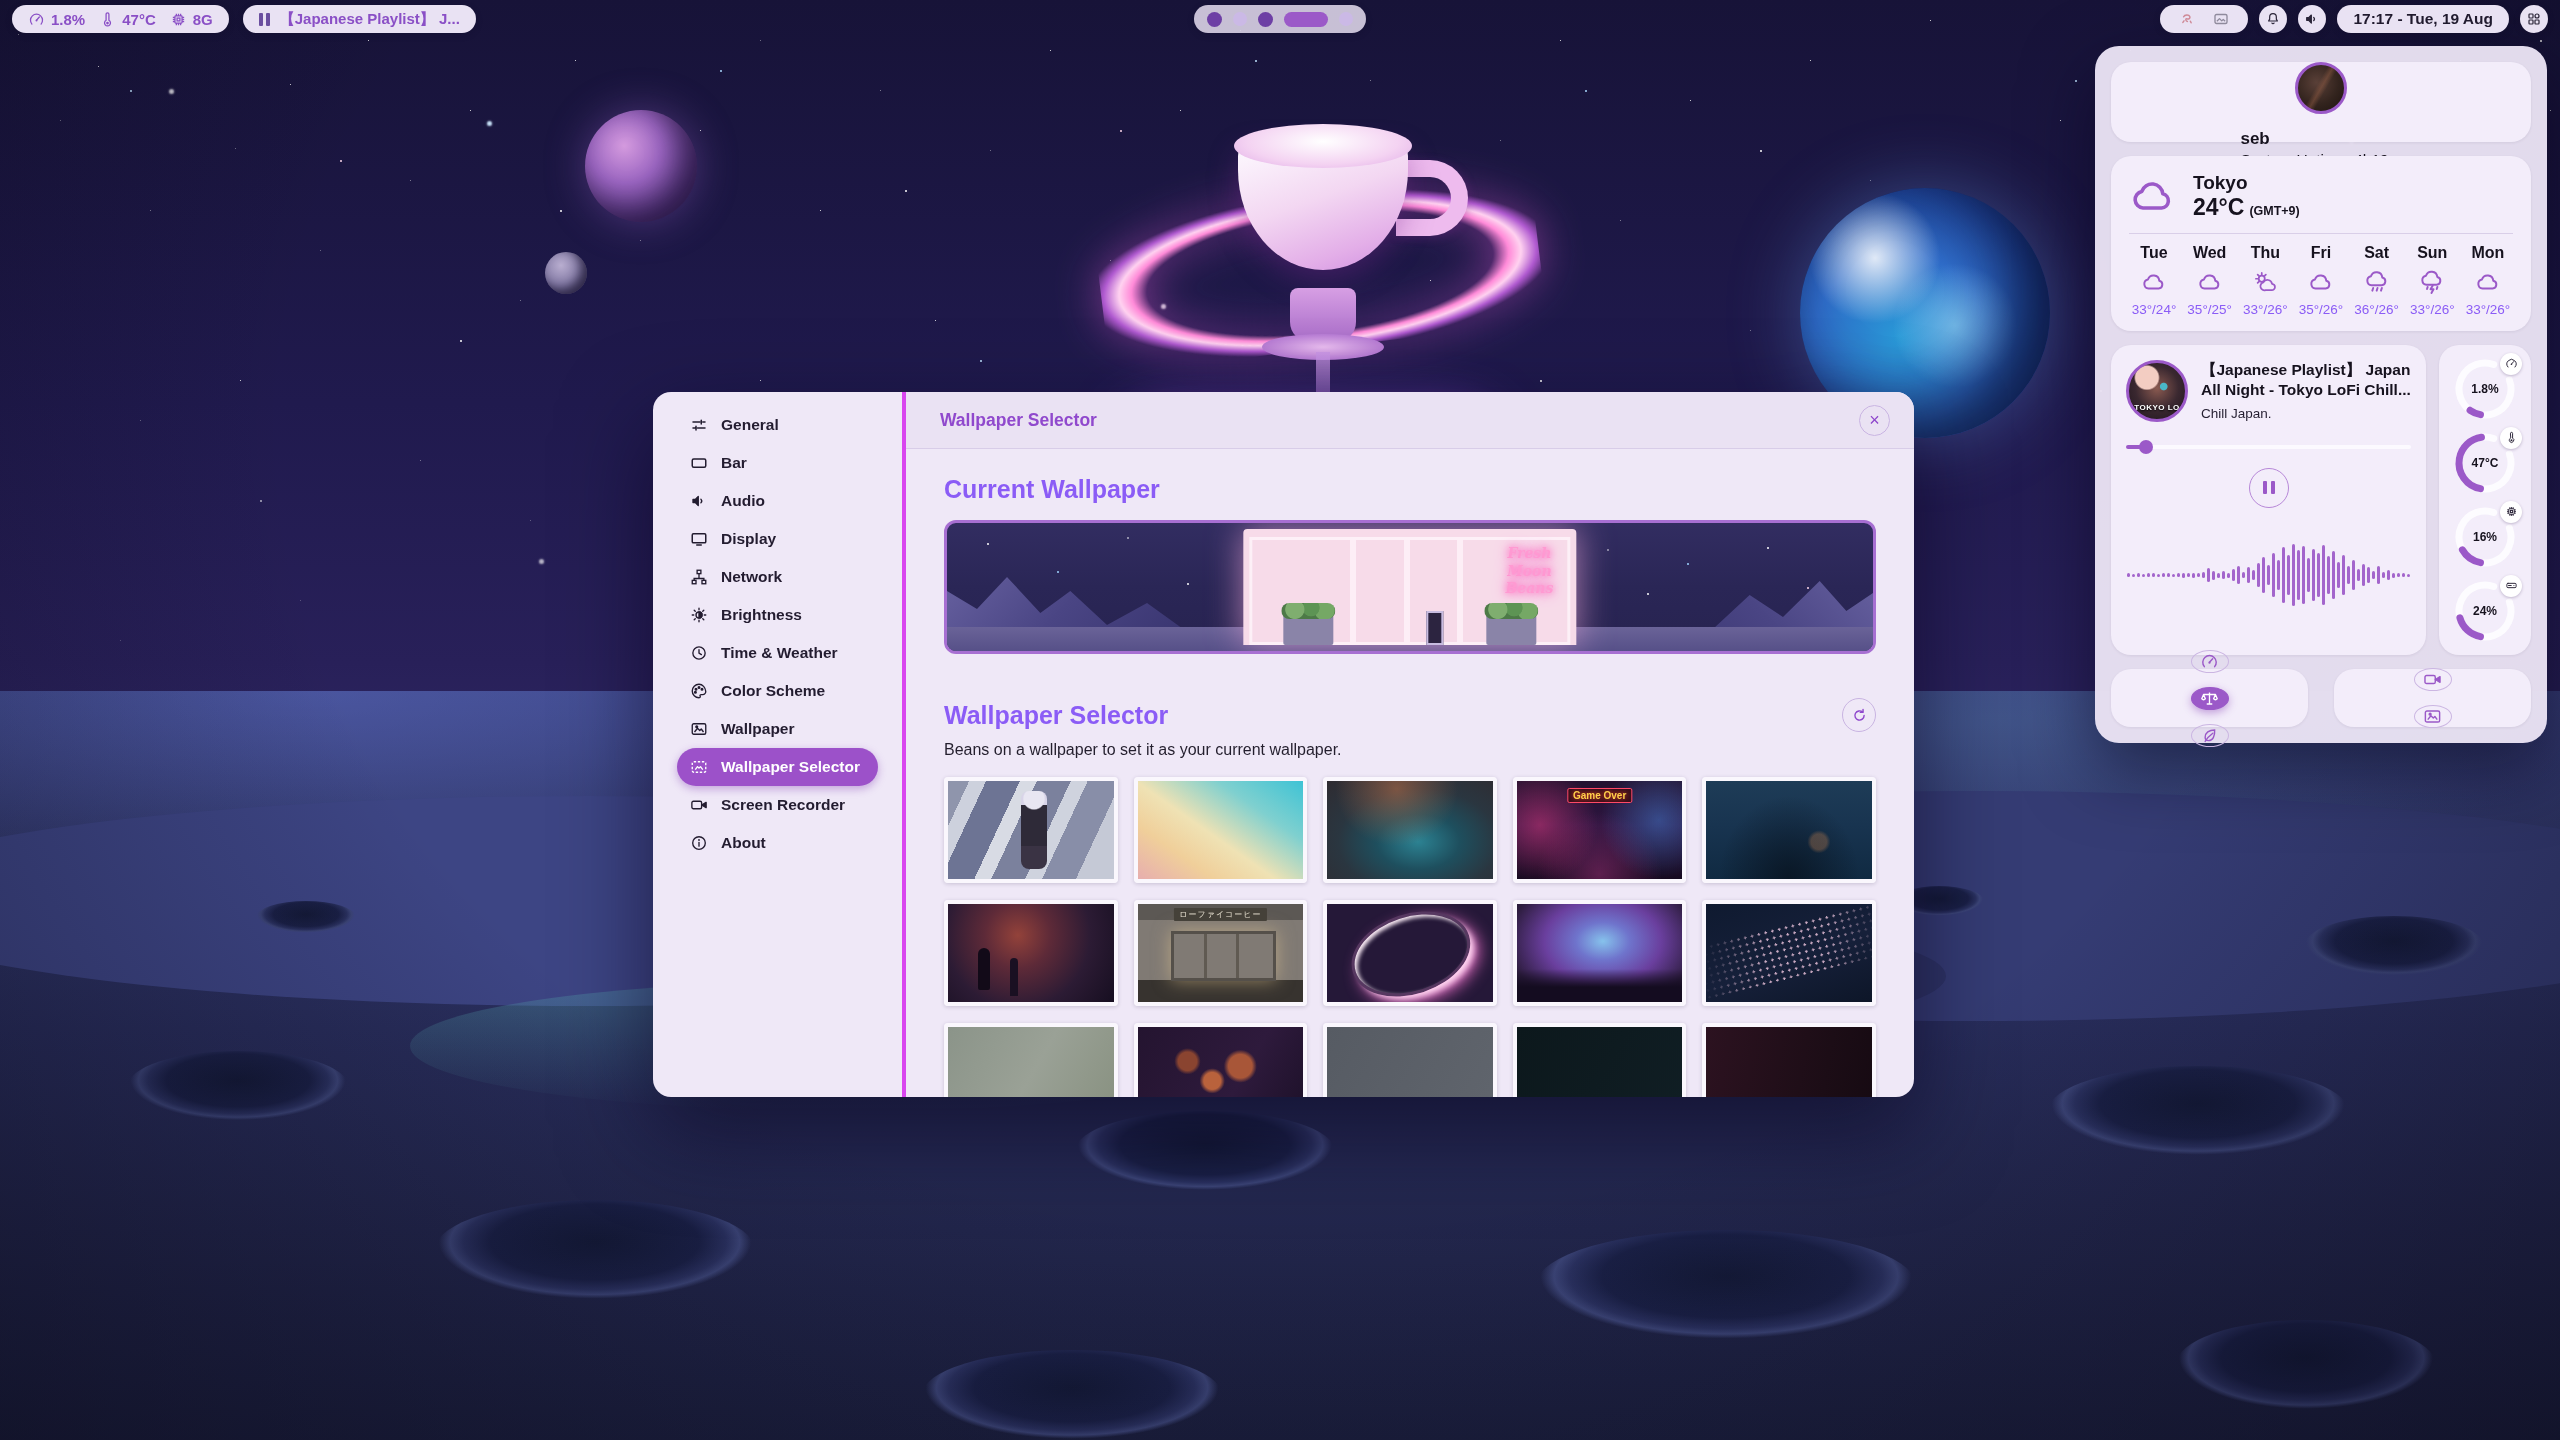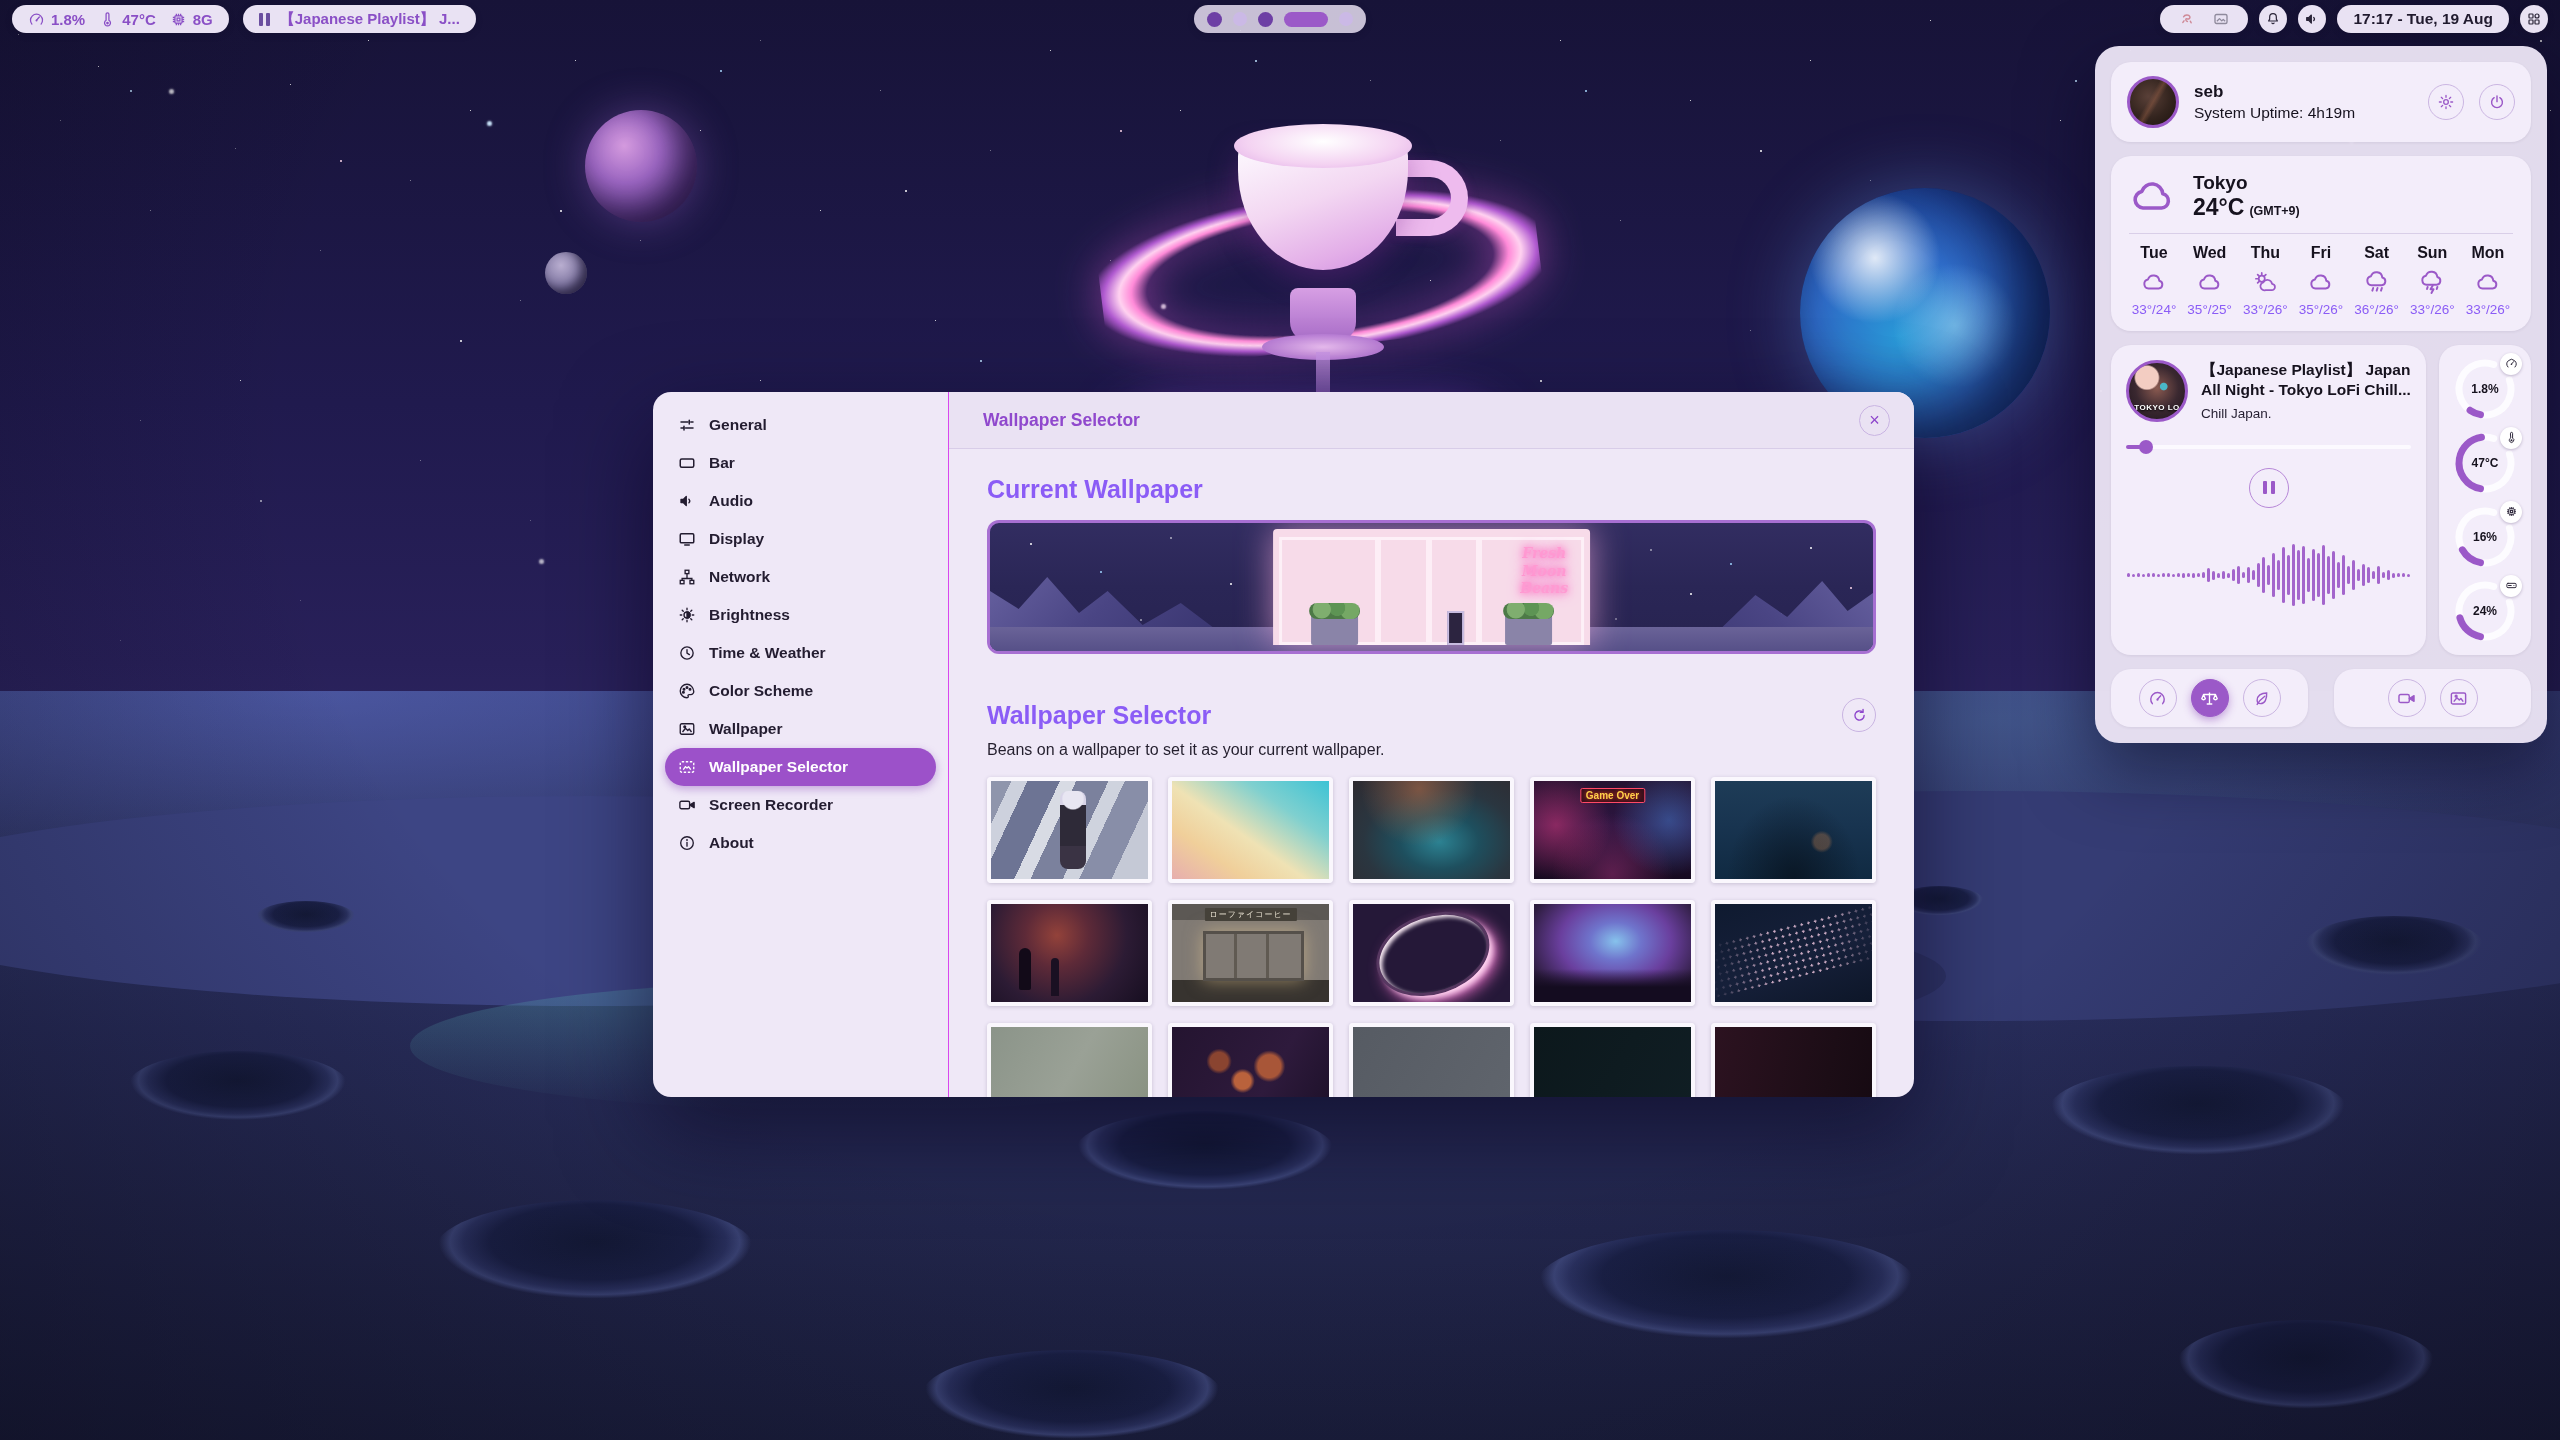--- a/index.html
+++ b/index.html
@@ -103,21 +103,21 @@
   .tb-circle{width:28px;height:28px;border-radius:50%;background:#e9e2f3;display:flex;align-items:center;
     justify-content:center;color:#2a2438;box-shadow:0 2px 6px rgba(15,10,40,.25);}
   .tb-circle .ic{width:16px;height:16px;}
   .clock-pill{font-size:15.5px;font-weight:700;color:#201a2e;}
   .tray-pill{gap:16px;padding:0 18px;}
   .tray-pill .ic{width:18px;height:18px;}
   .tray-a{color:#cf8a97;} .tray-b{color:#8f8a9c;}
   
   .win{position:absolute;left:653px;top:392px;width:1261px;height:705px;border-radius:18px;
     background:#efe8f7;box-shadow:0 34px 90px rgba(8,4,28,.6);z-index:30;overflow:hidden;display:flex;}
-  .sidebar{width:296px;flex:none;border-right:1px solid #d946ef;padding:14px 12px;}
+  .sidebar{width:253px;flex:none;border-right:4px solid #d946ef;padding:14px 24px;}
   .side-item{height:38px;display:flex;align-items:center;gap:13px;padding:0 13px;border-radius:19px;
     color:#231c30;font-size:15.5px;font-weight:700;cursor:pointer;}
   .side-item .ic{width:18px;height:18px;flex:none;}
   .side-item.sel{background:#9c51c9;color:#fff;box-shadow:0 3px 8px rgba(130,60,180,.4);}
   .main{flex:1;display:flex;flex-direction:column;min-width:0;}
   .titlebar{height:57px;flex:none;display:flex;align-items:center;padding:0 24px 0 34px;
     border-bottom:1px solid #d8cde8;background:#eae2f3;}
   .titlebar .t{color:#9049cd;font-size:17.5px;font-weight:700;flex:1;}
   .close-btn{width:31px;height:31px;border-radius:50%;border:1px solid #c9b4e2;color:#8e46cc;
     display:flex;align-items:center;justify-content:center;font-size:18px;cursor:pointer;background:transparent;}
@@ -210,21 +210,21 @@
       radial-gradient(circle at 62% 40%,#a85638 0 10%,transparent 14%),
       radial-gradient(circle at 30% 35%,#8a4430 0 7%,transparent 10%),
       linear-gradient(120deg,#241430 0%,#2e1a3c 60%,#1c1028 100%);}
   .t13{background:linear-gradient(120deg,#565b63 0%,#60656d 100%);}
   .t14{background:linear-gradient(120deg,#0c181c 0%,#101e24 100%);}
   .t15{background:linear-gradient(100deg,#2c1220 0%,#1c0d16 70%,#160a12 100%);}
   
   .panel{position:absolute;left:2095px;top:46px;width:452px;height:697px;border-radius:24px;
     background:rgba(233,226,243,.97);box-shadow:0 26px 70px rgba(8,4,28,.55);z-index:35;
     padding:16px;display:flex;flex-direction:column;gap:14px;}
-  .card{background:#f3edfa;border-radius:20px;box-shadow:0 1px 3px rgba(40,20,70,.08);}
+  .card{background:#f3edfa;border-radius:20px;box-shadow:0 1px 3px rgba(40,20,70,.08);flex-direction:column;}
   .user-card{height:80px;flex:none;display:flex;align-items:center;padding:0 16px;gap:15px;}
   .avatar{width:52px;height:52px;border-radius:50%;border:3px solid #9b59c8;flex:none;
     background:linear-gradient(120deg,transparent 42%,rgba(150,95,70,.45) 50%,transparent 58%),
       radial-gradient(circle at 40% 38%,#5a4038 0%,#33241e 55%,#1d130f 100%);}
   .user-meta{flex:1;min-width:0;}
   .user-name{font-size:17px;font-weight:700;color:#16121e;}
   .user-uptime{font-size:15.5px;color:#16121e;margin-top:2px;}
   .circle-btn{width:36px;height:36px;border-radius:50%;border:1px solid #cbb6e2;background:transparent;
     color:#9b59c8;display:flex;align-items:center;justify-content:center;cursor:pointer;flex:none;}
   .circle-btn .ic{width:18px;height:18px;}

